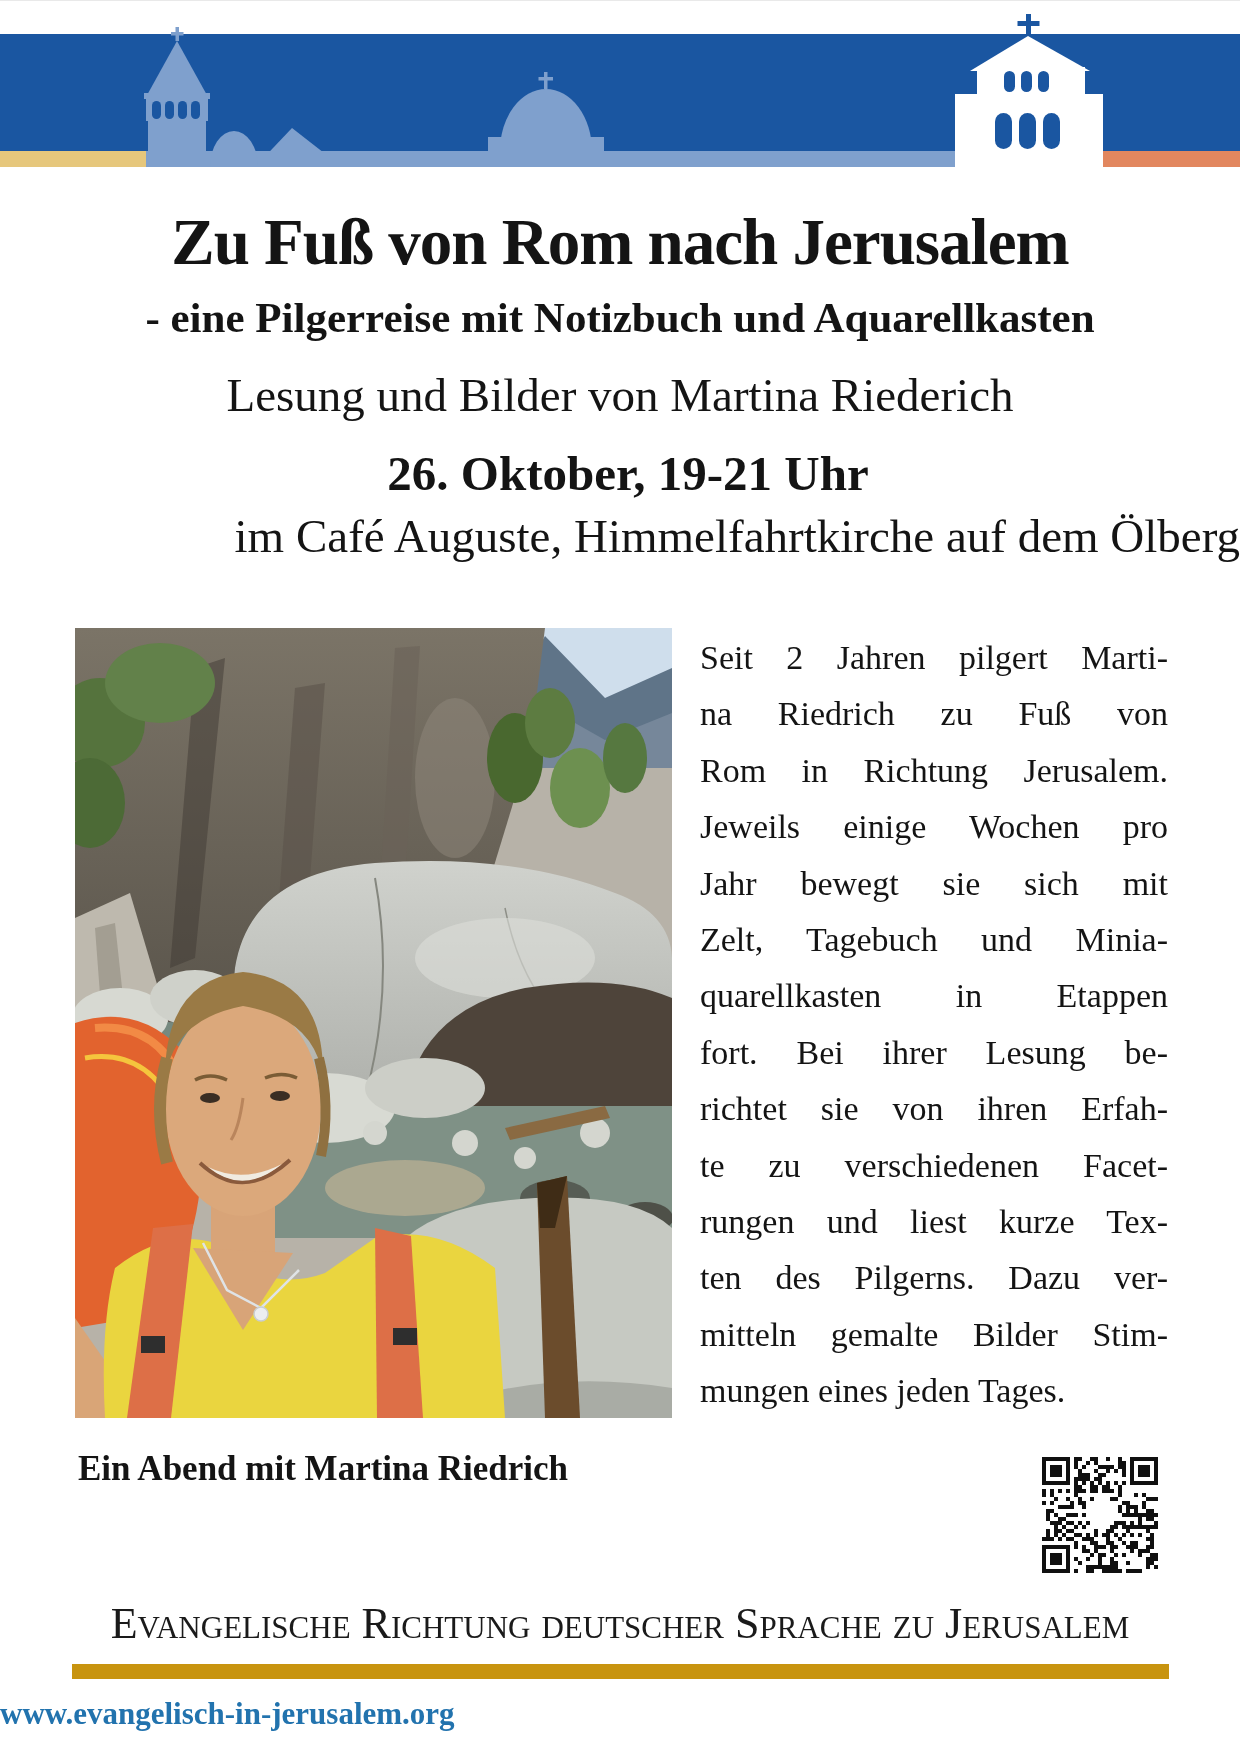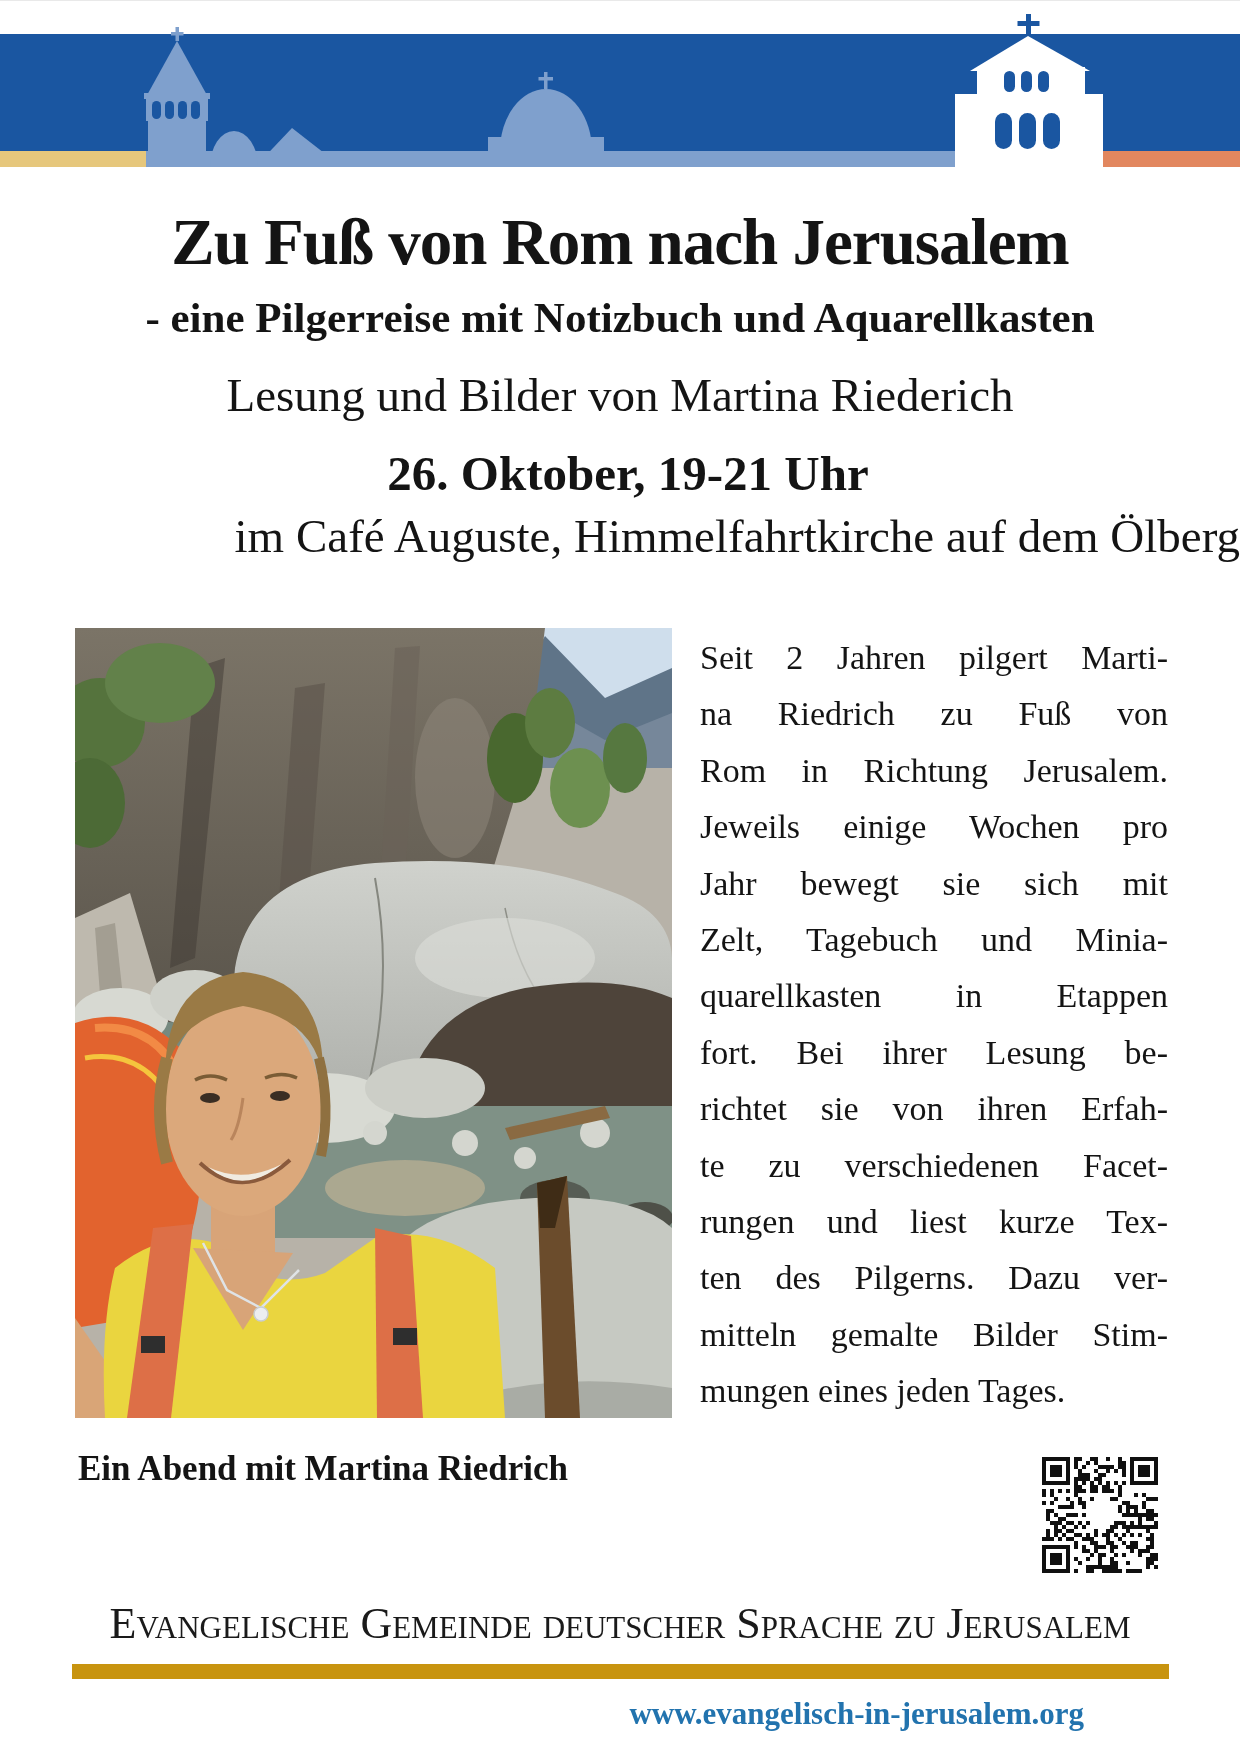--- a/index.html
+++ b/index.html
@@ -21,21 +21,21 @@
   .bodytext{left:700px;top:629px;width:468px;height:792px;font-size:34px;line-height:56.4px;}
   .bl{text-align:justify;text-align-last:justify;white-space:normal;}
   .bl.last{text-align-last:left;}
   
   .caption{left:78px;top:1447px;font-size:35px;font-weight:bold;line-height:1.2;}
   .qr{left:1042px;top:1456px;width:116px;height:116px;}
   
   .org{left:0;top:1601px;width:1240px;text-align:center;font-variant:small-caps;
        font-size:44px;letter-spacing:0px;line-height:1;color:#1a1a1a;}
   .goldbar{left:72px;top:1663px;width:1097px;height:15px;background:#c8940f;}
-  .url{left:0;top:1695px;width:1084px;text-align:right;font-size:31px;font-weight:bold;
+  .url{left:0;top:1695px;width:1084px;text-align:left;font-size:31px;font-weight:bold;
        color:#2273ae;text-decoration:none;display:block;}
 </style>
 </head>
 <body>
 
 <div class="page">
 
   <div class="abs banner">
     <svg viewBox="0 0 1240 170" width="1240" height="170">
 
@@ -479,17 +479,17 @@
         <rect x="8" y="8" width="12" height="12" fill="#101010"></rect>
         <rect x="88" y="0" width="28" height="28" fill="#101010"></rect>
         <rect x="92" y="4" width="20" height="20" fill="#ffffff"></rect>
         <rect x="96" y="8" width="12" height="12" fill="#101010"></rect>
         <rect x="0" y="88" width="28" height="28" fill="#101010"></rect>
         <rect x="4" y="92" width="20" height="20" fill="#ffffff"></rect>
         <rect x="8" y="96" width="12" height="12" fill="#101010"></rect>
       </svg>
   </div>
 
-  <div class="abs org">Evangelische Gemeinde deutscher Sprache zu Jerusalem</div>
+  <div class="abs org">Evangelische Richtung deutscher Sprache zu Jerusalem</div>
   <div class="abs goldbar"></div>
   <a href="#" class="abs url">www.evangelisch-in-jerusalem.org</a>
 
 </div>
 
 </body></html>

